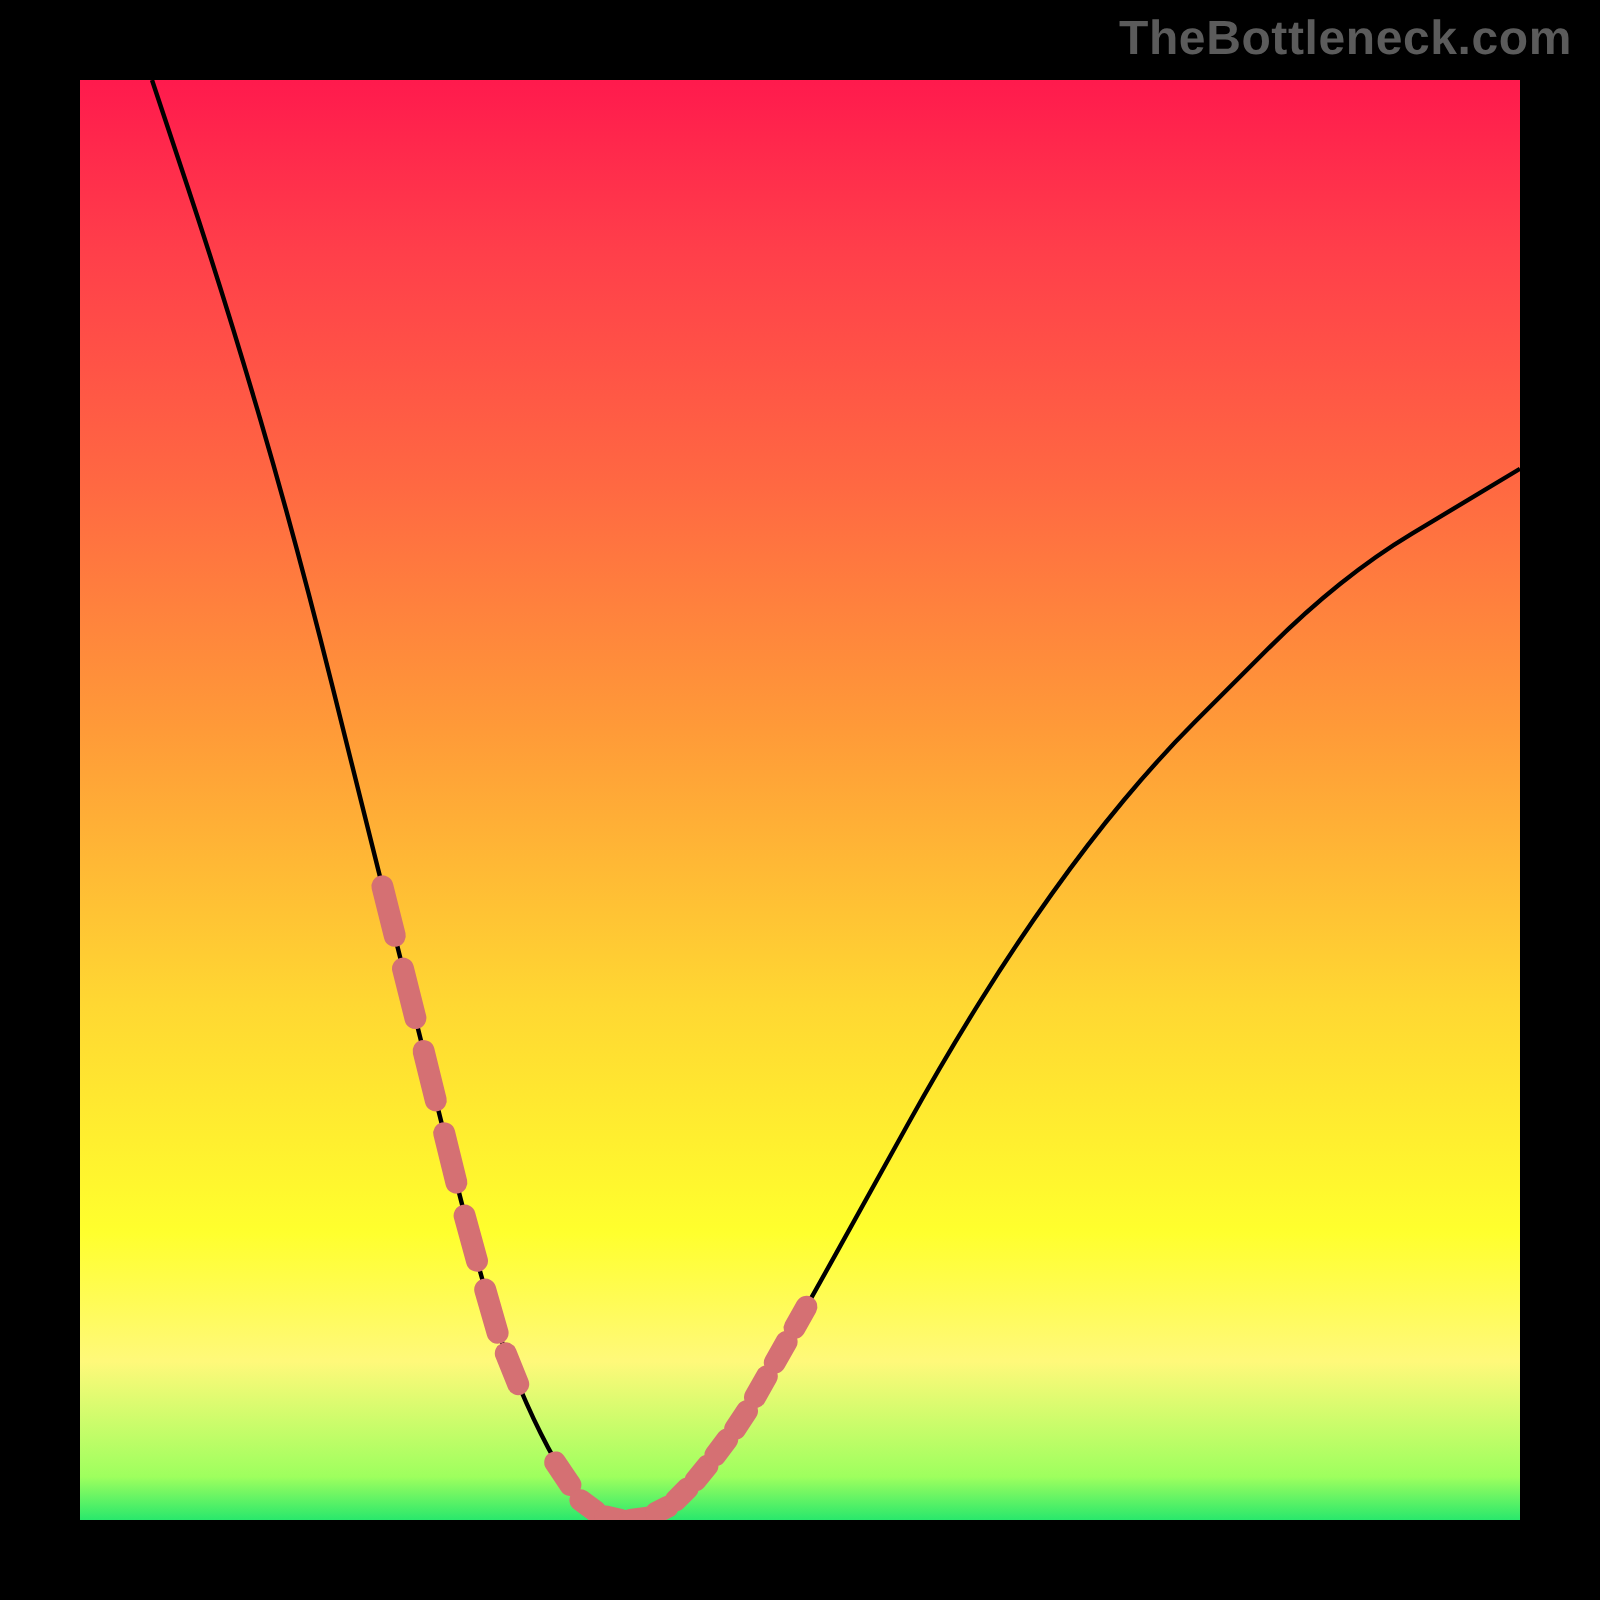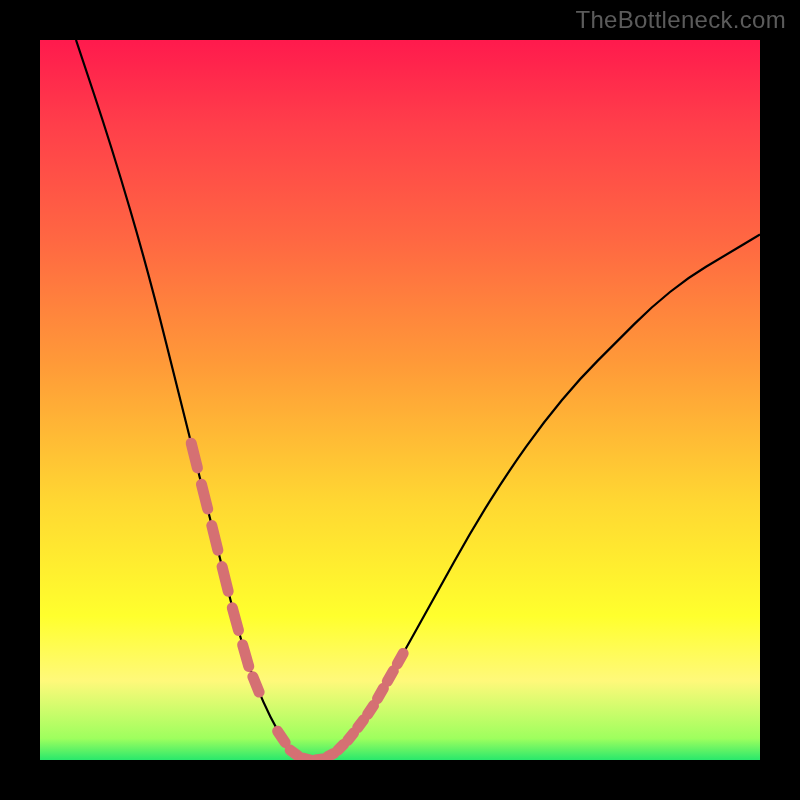--- a/index.html
+++ b/index.html
@@ -16,21 +16,21 @@
     width: 800px;
     height: 800px;
     background: #000;
   }
   .watermark {
     position: absolute;
     top: 6px;
     right: 14px;
     color: #5b5b5b;
     font-size: 24px;
-    font-weight: 400;
+    font-weight: 700;
     letter-spacing: 0.3px;
     z-index: 50;
   }
   .plot-area {
     position: absolute;
     left: 40px;
     top: 40px;
     width: 720px;
     height: 720px;
     

